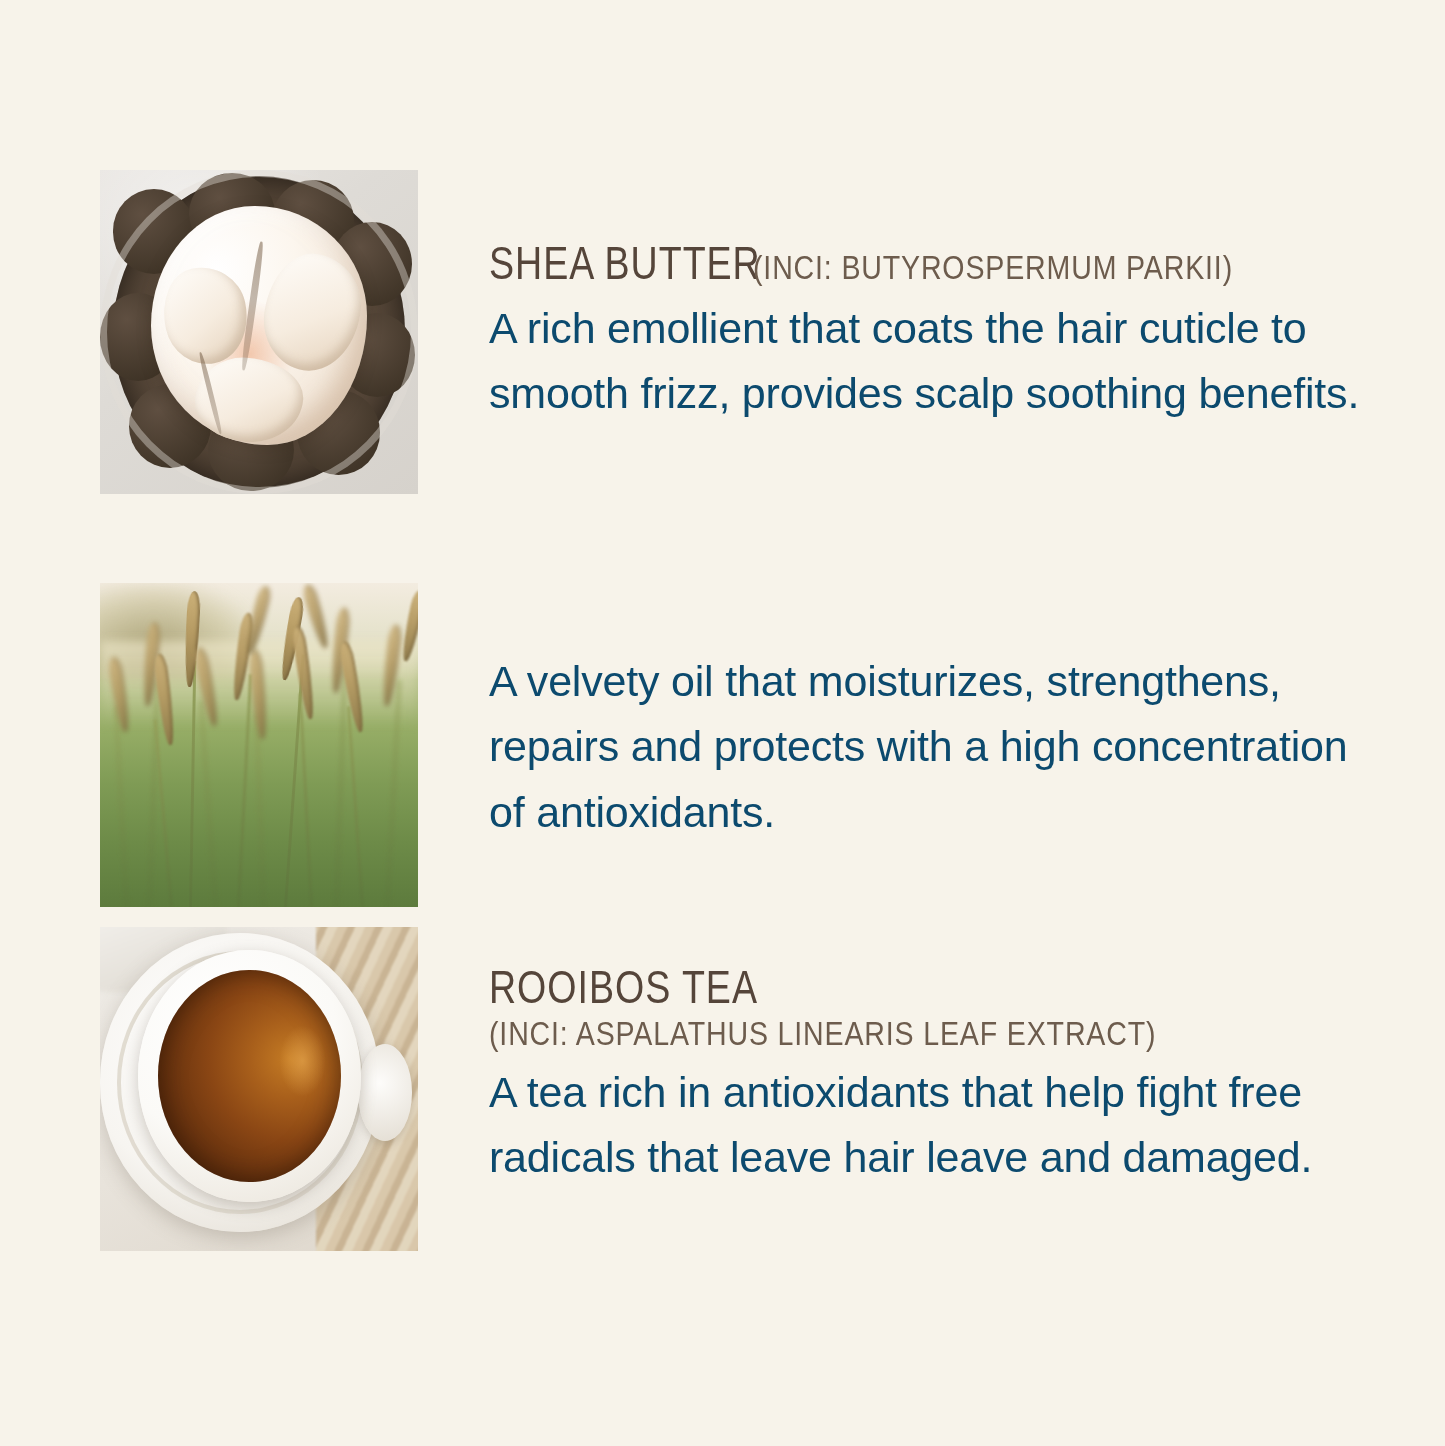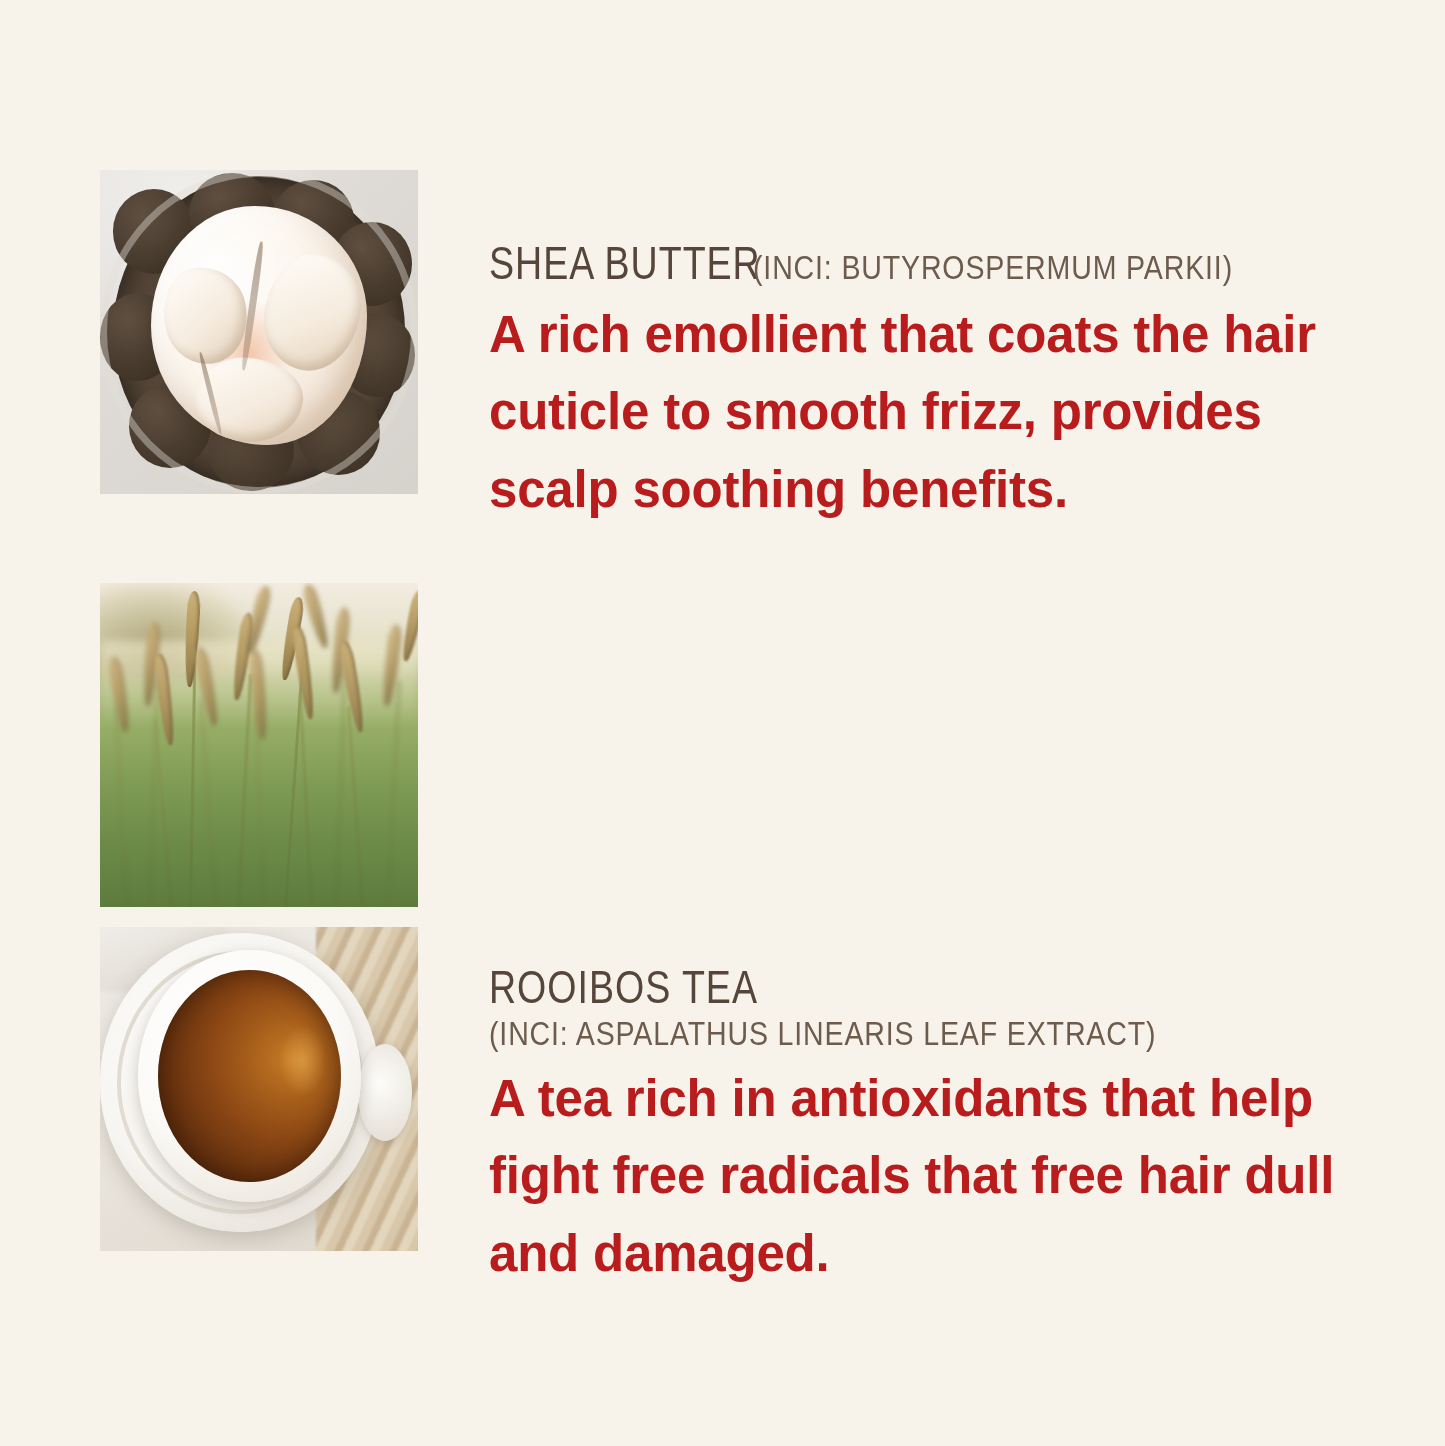--- a/index.html
+++ b/index.html
@@ -86,24 +86,24 @@
     display: block;
     margin: 2px 0 2px 0;
     line-height: 1.05;
   }
   .inci-block .ing-inci {
     margin-left: 0;
   }
 
   .ing-desc {
     font-family: "Liberation Sans", sans-serif;
-    font-size: 51px;
+    font-size: 43px;
     line-height: 1.52;
-    color: #b91c1c;
-    font-weight: 700;
+    color: #0c4a6e;
+    font-weight: 400;
     letter-spacing: -0.2px;
     margin: 8px 0 0 0;
   }
 
   
   .img-shea {
     background:
       radial-gradient(circle at 30% 18%, rgba(255,255,255,0.55) 0%, rgba(255,255,255,0) 40%),
       linear-gradient(140deg, #e9e6e2 0%, #dedbd6 40%, #d6d2cc 100%);
   }
@@ -361,20 +361,21 @@
       <div class="stalk blur2" style="left:82%; height:62%; transform:rotate(-4deg);"></div>
       <div class="head  blur2" style="left:80%; bottom:54%; height:92px; transform:rotate(-10deg);"></div>
       <div class="stalk blur1" style="left:90%; height:70%; transform:rotate(3deg);"></div>
       <div class="head  blur1" style="left:88%; bottom:62%; height:82px; transform:rotate(7deg);"></div>
       <div class="head  blur1" style="left:45%; bottom:78%; height:70px; transform:rotate(14deg);"></div>
       <div class="head  blur1" style="left:69%; bottom:80%; height:66px; transform:rotate(-16deg);"></div>
       <div class="head  blur2" style="left:94%; bottom:76%; height:72px; transform:rotate(12deg);"></div>
     </div>
 
     <div class="text-col">
+      <p class="ing-desc">A velvety oil that moisturizes, strengthens, repairs and protects with a high concentration of antioxidants.</p>
     </div>
   </div>
 
   <div class="ingredient-row row-rooibos">
 
     <div class="thumb img-tea">
       <div class="tea-weave"></div>
       <div class="tea-cloth"></div>
       <div class="saucer">
         <div class="saucer-ring"></div>
@@ -387,17 +388,17 @@
       </div>
     </div>
 
     <div class="text-col">
       <p class="title-line">
         <span class="ing-name">ROOIBOS TEA</span>
       </p>
       <p class="inci-block">
         <span class="ing-inci">(INCI: ASPALATHUS LINEARIS LEAF EXTRACT)</span>
       </p>
-      <p class="ing-desc">A tea rich in antioxidants that help fight free radicals that free hair dull and damaged.</p>
+      <p class="ing-desc">A tea rich in antioxidants that help fight free radicals that leave hair leave and damaged.</p>
     </div>
   </div>
 
 </div>
 
 </body></html>

